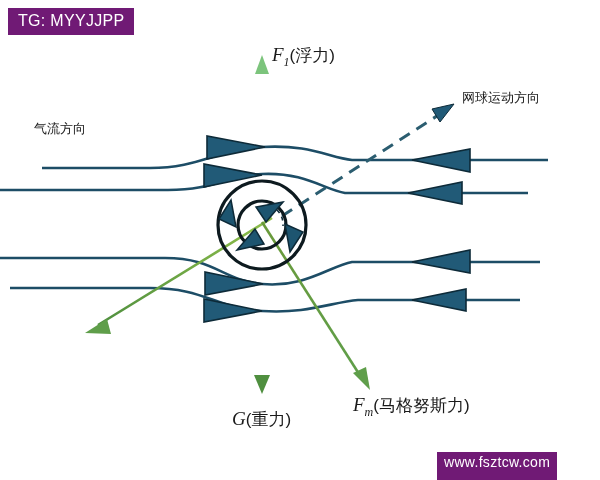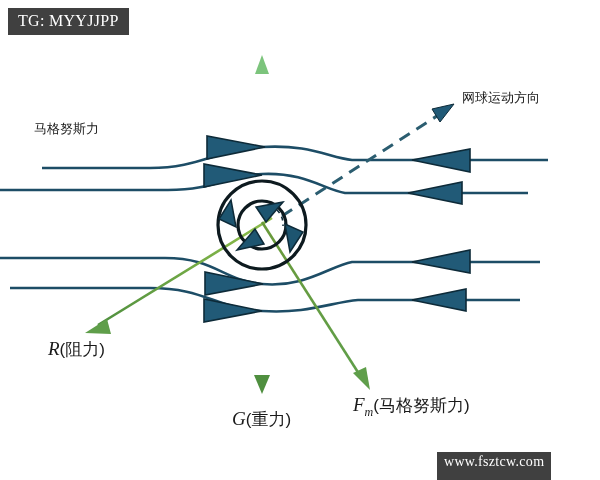--- a/index.html
+++ b/index.html
@@ -17,23 +17,23 @@
   }
   svg.diagram {
     position: absolute;
     left: 0;
     top: 0;
     width: 600px;
     height: 480px;
   }
   .wm {
     position: absolute;
-    background: #404040;
+    background: #701a75;
     color: #ffffff;
-    font-family: Liberation Serif, serif;
+    font-family: Liberation Sans, sans-serif;
     letter-spacing: 0.3px;
     white-space: nowrap;
   }
   #wm-top {
     left: 8px;
     top: 8px;
     padding: 4px 10px 5px 10px;
     font-size: 16px;
   }
   #wm-bottom {
@@ -169,26 +169,26 @@
         <polygon points="237,250 264,244 255,229" fill="#1d5570" stroke="#0d2a38" stroke-width="1.5"></polygon>
       </g>
       <g>
         <polygon points="231,200 236,227 219,219" fill="#1d5570" stroke="#0d2a38" stroke-width="1.5"></polygon>
       </g>
 
       <path d="M 277 210 A 20 20 0 0 1 283 226" fill="none" stroke="#0d2a38" stroke-width="1.6" stroke-dasharray="4 4"></path>
     </g>
   </svg>
 
+  <div class="lbl lbl-force" id="label-f1"><i>F</i><sub>1</sub><span class="cn">(浮力)</span></div>
 
   <div class="lbl lbl-cn" id="label-ball-dir">网球运动方向</div>
 
-  <div class="lbl lbl-cn" id="label-airflow">马格努斯力</div>
+  <div class="lbl lbl-cn" id="label-airflow">气流方向</div>
 
-  <div class="lbl lbl-force" id="label-r"><i>R</i><span class="cn">(阻力)</span></div>
 
   <div class="lbl lbl-force" id="label-g"><i>G</i><span class="cn">(重力)</span></div>
 
   <div class="lbl lbl-force" id="label-fm"><i>F</i><sub>m</sub><span class="cn">(马格努斯力)</span></div>
 
   <div class="wm" id="wm-top">TG: MYYJJPP</div>
   <div class="wm" id="wm-bottom">www.fsztcw.com</div>
 
 </div>
 

